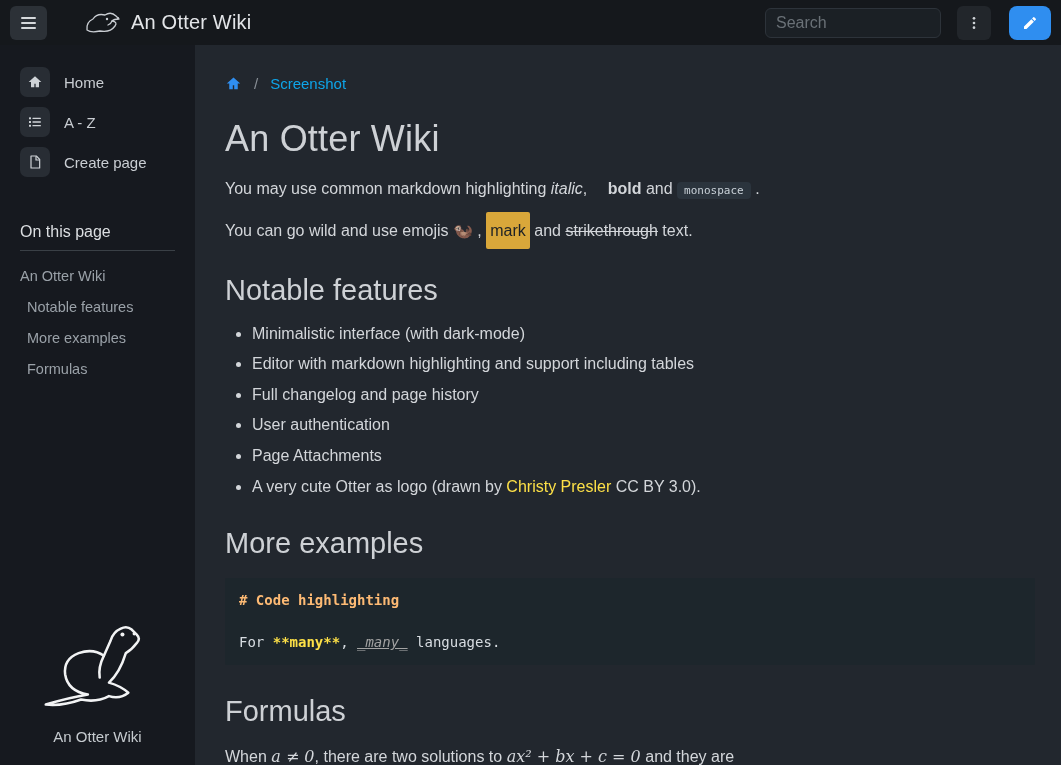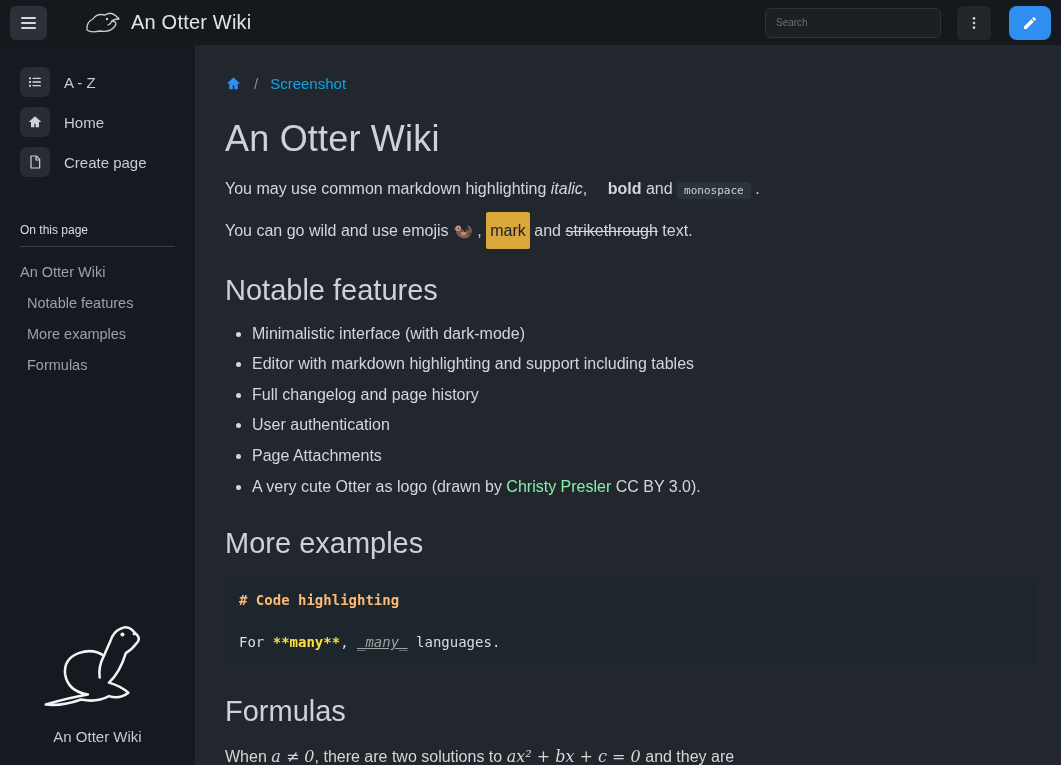--- a/index.html
+++ b/index.html
@@ -32,21 +32,21 @@
   .brand svg { display: block; }
   .brand-title { color: #e3e5e8; font-size: 20px; letter-spacing: .2px; }
   .nav-spacer { flex: 1; }
   .search-input {
     width: 176px; height: 30px;
     background: #1b2025;
     border: 1px solid #2d333a;
     border-radius: 6px;
     color: #d3d6da;
     padding: 0 10px;
-    font-size: 10px;
+    font-size: 16px;
     outline: none;
   }
   .search-input::placeholder { color: #6a7177; }
   .kebab-btn {
     width: 34px; height: 34px; margin-left: 6px;
     background: #22262b;
     border: none; border-radius: 6px;
     display: flex; align-items: center; justify-content: center;
     cursor: pointer;
   }
@@ -76,21 +76,21 @@
     cursor: pointer;
   }
   .icon-tile {
     width: 30px; height: 30px;
     background: #282d34;
     border-radius: 7px;
     display: flex; align-items: center; justify-content: center;
     flex-shrink: 0;
   }
   .side-label { font-size: 15px; color: #c9cdd2; }
-  .otp-title { margin-top: 36px; font-size: 12px; color: #dcdfe2; }
+  .otp-title { margin-top: 36px; font-size: 16px; color: #dcdfe2; }
   .otp-rule { border: none; border-top: 1px solid #3a4046; margin: 9px 0 10px 0; }
   .toc a {
     display: block;
     color: #9aa1a8;
     font-size: 14.5px;
     line-height: 31px;
     text-decoration: none;
     cursor: pointer;
   }
   .toc a.indent { padding-left: 7px; }
@@ -145,21 +145,21 @@
   ul.features {
     margin-top: 16px;
     padding-left: 27px;
   }
   ul.features li {
     font-size: 16px;
     color: #d3d6da;
     margin-bottom: 9px;
     line-height: 1.35;
   }
-  a.body-link { color: #86efac; text-decoration: none; cursor: pointer; }
+  a.body-link { color: #fde047; text-decoration: none; cursor: pointer; }
 
   .code-block {
     margin-top: 18px;
     background: #1d262c;
     border-radius: 2px;
     padding: 12px 14px;
     font-family: "DejaVu Sans Mono", monospace;
     font-size: 14px;
     line-height: 21px;
     color: #d8dde2;
@@ -207,38 +207,38 @@
       <path fill="#ffffff" d="M3 17.25V21h3.75L17.81 9.94l-3.75-3.75L3 17.25zM20.71 7.04a1 1 0 0 0 0-1.41l-2.34-2.34a1 1 0 0 0-1.41 0l-1.83 1.83 3.75 3.75 1.83-1.83z"></path>
     </svg>
   </button>
 </header>
 
 <div class="shell">
 
   <nav class="sidebar">
     <div class="side-item">
       <span class="icon-tile">
+        <svg width="16" height="16" viewBox="0 0 24 24">
+            <path fill="#cfd3d7" d="M12 3.5 2.5 12H6v8h5v-5.5h2V20h5v-8h3.5L12 3.5z"></path>
+          </svg>
+      </span>
+      <span class="side-label">Home</span>
+    </div>
+    <div class="side-item">
+      <span class="icon-tile">
         <svg width="16" height="16" viewBox="0 0 24 24" fill="#cfd3d7">
           <rect x="3" y="5" width="3" height="3" rx="0.5"></rect>
             <rect x="8" y="5.5" width="13" height="2" rx="1"></rect>
           <rect x="3" y="10.5" width="3" height="3" rx="0.5"></rect>
             <rect x="8" y="11" width="13" height="2" rx="1"></rect>
           <rect x="3" y="16" width="3" height="3" rx="0.5"></rect>
             <rect x="8" y="16.5" width="13" height="2" rx="1"></rect>
         </svg>
       </span>
       <span class="side-label">A - Z</span>
-    </div>
-    <div class="side-item">
-      <span class="icon-tile">
-        <svg width="16" height="16" viewBox="0 0 24 24">
-            <path fill="#cfd3d7" d="M12 3.5 2.5 12H6v8h5v-5.5h2V20h5v-8h3.5L12 3.5z"></path>
-          </svg>
-      </span>
-      <span class="side-label">Home</span>
     </div>
     <div class="side-item">
       <span class="icon-tile">
         <svg width="16" height="16" viewBox="0 0 24 24">
           <path fill="none" stroke="#cfd3d7" stroke-width="1.8" stroke-linejoin="round" d="M6 3h8l5 5v13H6z"></path>
           <path fill="none" stroke="#cfd3d7" stroke-width="1.8" d="M13.5 3.5V9H19"></path>
         </svg>
       </span>
       <span class="side-label">Create page</span>
     </div>

